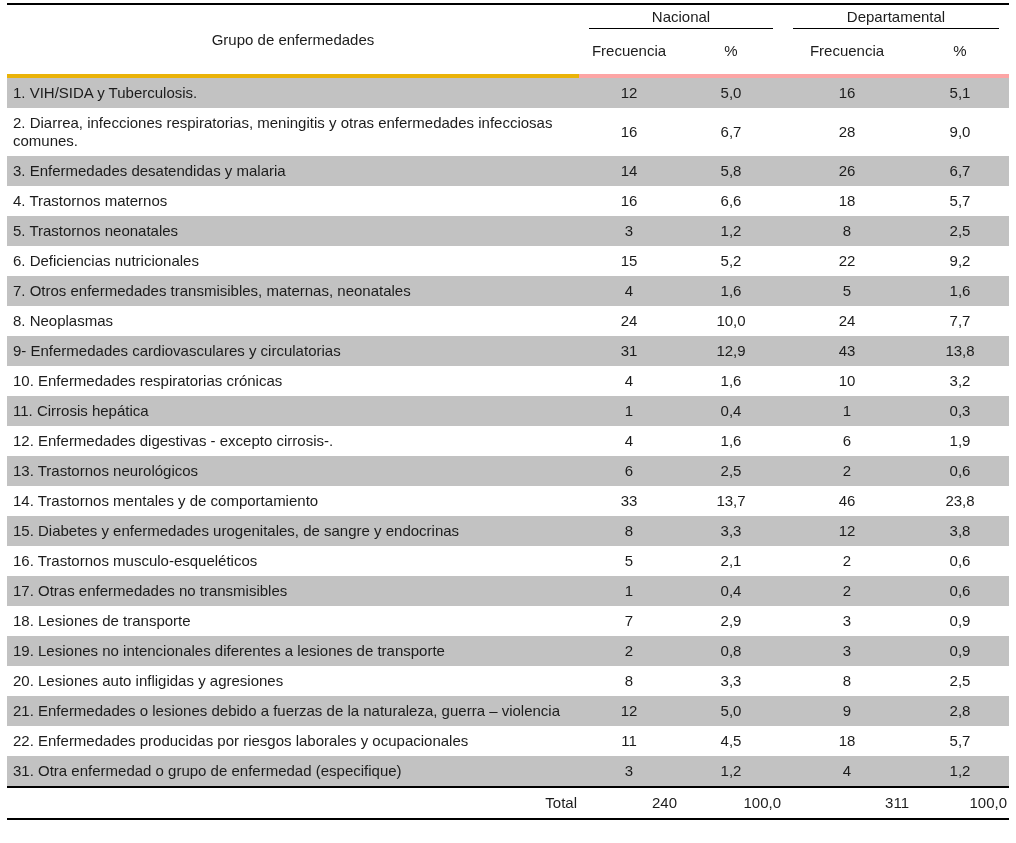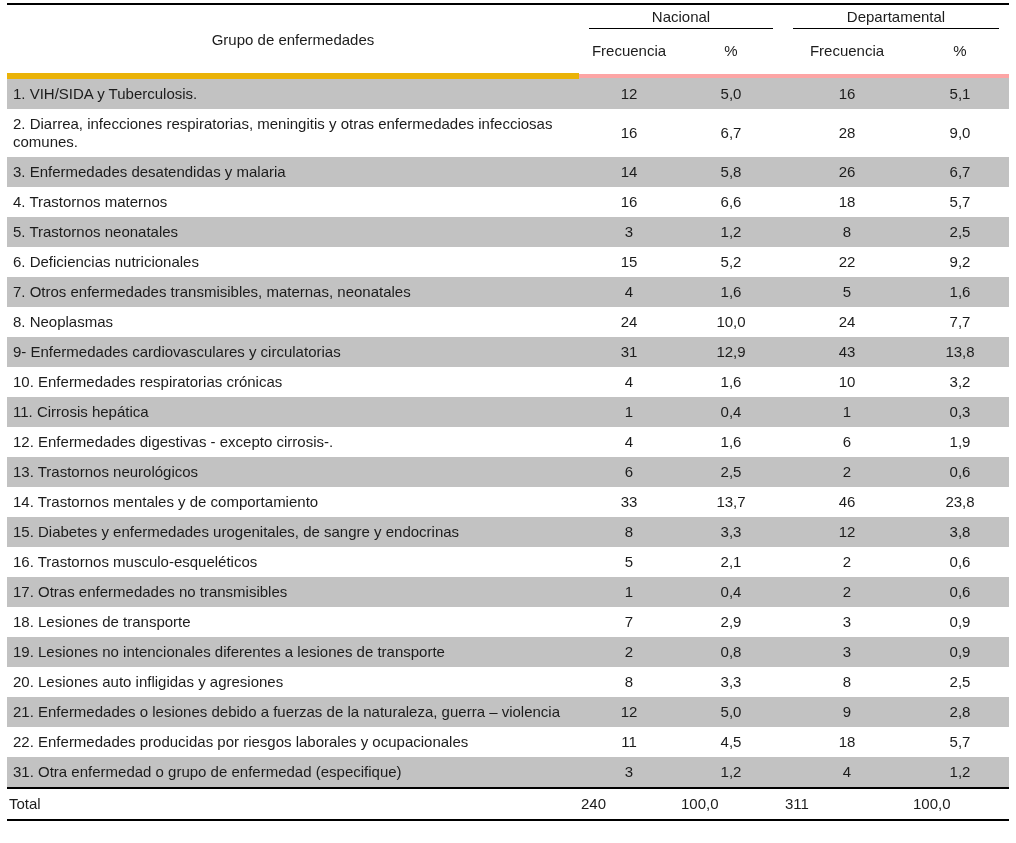--- a/index.html
+++ b/index.html
@@ -34,21 +34,21 @@
   thead th {
     font-weight: normal;
     text-align: center;
     padding: 4px 2px;
     vertical-align: middle;
   }
   thead tr:first-child th {
     border-top: 2px solid #000;
   }
   th.name-head {
-    border-bottom: 6px solid #eab308;
+    border-bottom: 4px solid #eab308;
     text-align: center;
   }
   th.group-head {
     padding: 3px 0 9px 0;
     vertical-align: bottom;
   }
   .group-inner {
     border-bottom: 1px solid #000;
     margin: 0 10px;
     padding-bottom: 3px;
@@ -68,21 +68,21 @@
     padding: 6px 2px;
   }
   tbody tr.striped {
     background: var(--stripe, #c2c2c2);
   }
 
   tfoot td {
     border-top: 2px solid #000;
     border-bottom: 2px solid #000;
     padding: 6px 2px;
-    text-align: left;
+    text-align: right;
     line-height: 18px;
   }
 </style>
 </head>
 <body>
 
 <div class="page">
   <table>
     <colgroup>
       <col class="c-name">

